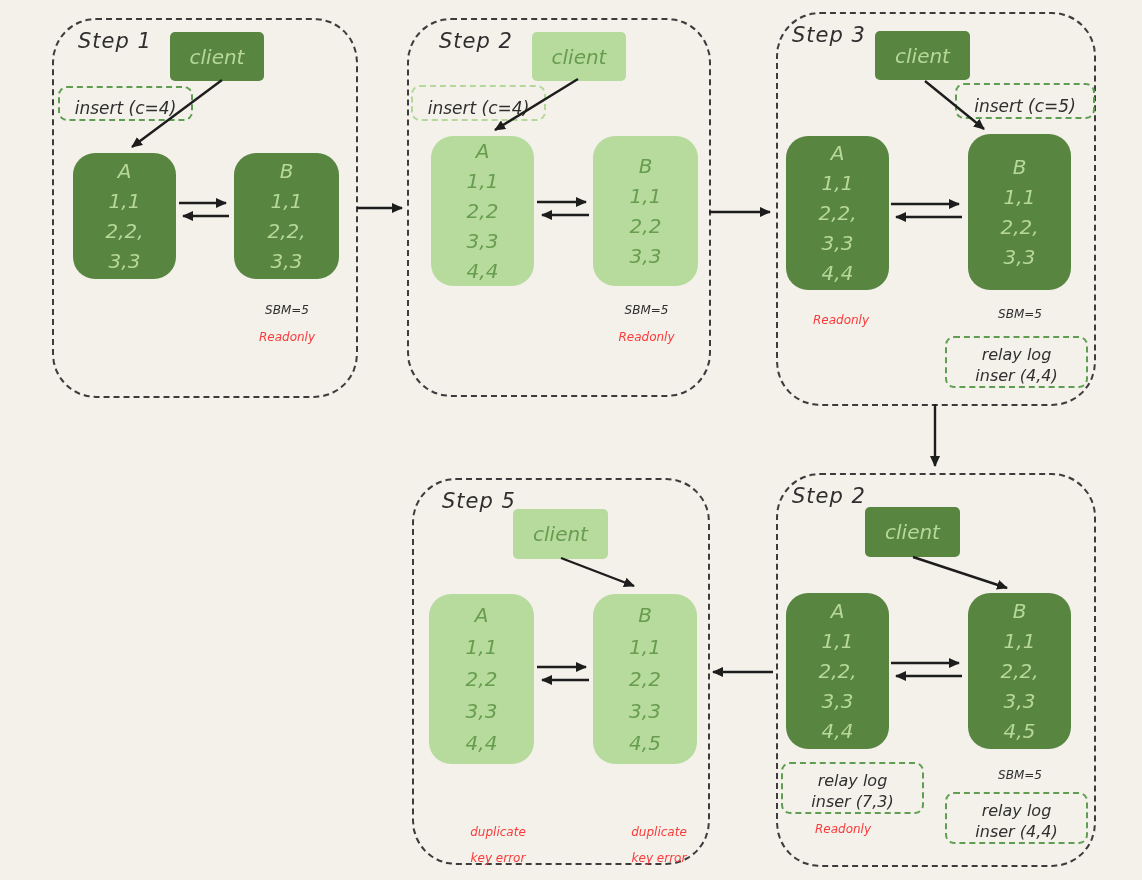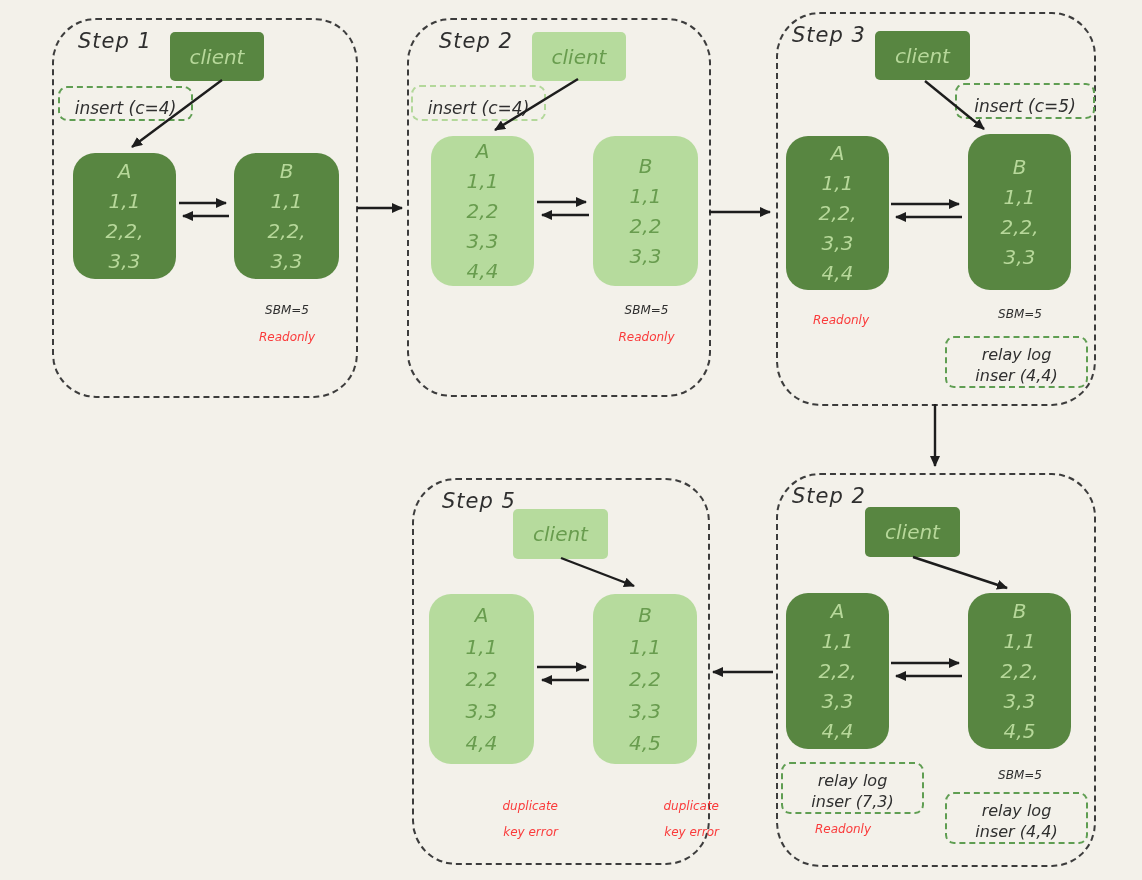--- a/index.html
+++ b/index.html
@@ -23,21 +23,21 @@
   .dark-fill  { background: var(--node-dark, #588641);  color: var(--node-dark-text, #b7d89a); }
   .light-fill { background: var(--node-light, #b6db9d); color: var(--node-light-text, #689c4e); }
   .tag {
     position:absolute; display:flex; flex-direction:column; align-items:center; justify-content:flex-end;
     border:2px dashed var(--label-border-dark, #5f9e52); border-radius:9px;
     font-size:17px; line-height:22px; text-align:center;
   }
   .tag.light-dash { border-color: var(--label-border-light, #b3d89a); }
   .note { position:absolute; font-size:12px; line-height:25px; text-align:center; }
   .note.red { color: var(--error-red, #fa3b3b); }
-  .note.two-line { text-align:right; line-height:26px; }
+  .note.two-line { text-align:center; line-height:26px;margin-top:26px; }
   svg.arrows { position:absolute; left:0; top:0; }
   svg.arrows line { stroke: var(--arrow, #1d1d1d); stroke-width:2.4; }
   svg.arrows .head { fill: var(--arrow, #1d1d1d); }
 </style>
 </head>
 <body>
 
 <div class="canvas">
 
   <div class="step" style="left:52px;top:18px;width:302px;height:376px;">

